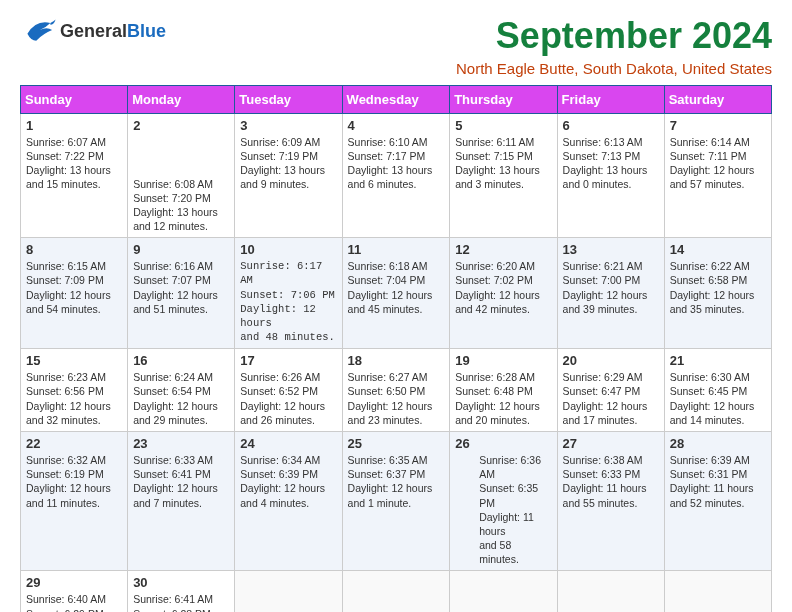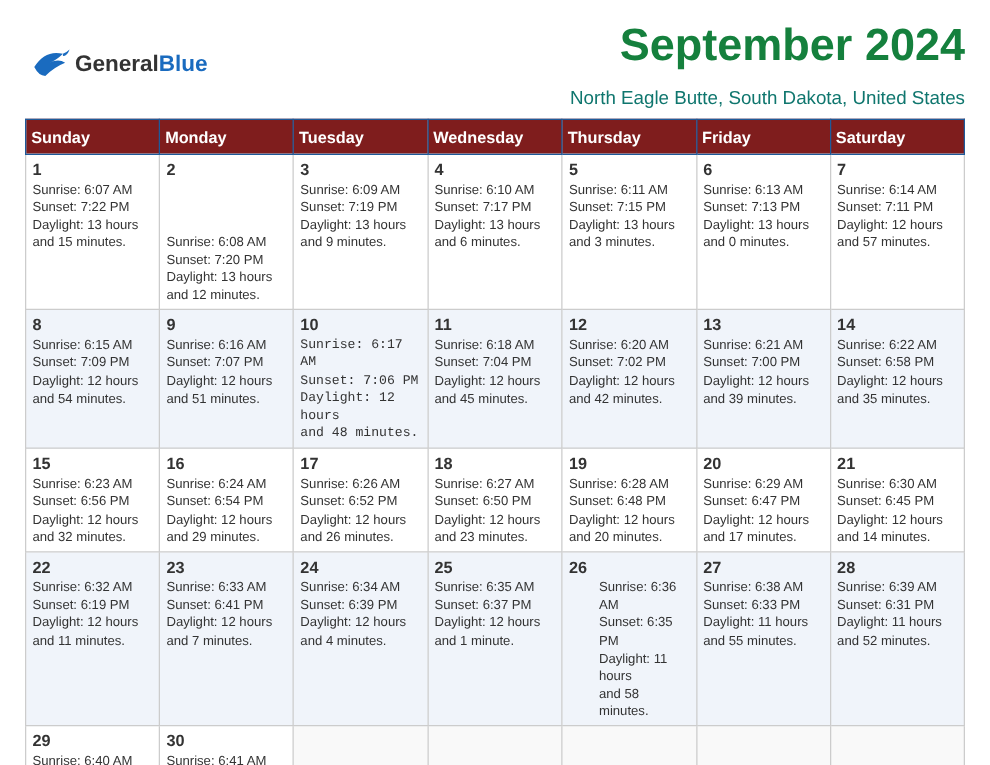--- a/index.html
+++ b/index.html
@@ -5,21 +5,21 @@
     * { box-sizing: border-box; margin: 0; padding: 0; }
     body {
       font-family: Arial, sans-serif;
       background: #fff;
       width: 792px;
       min-height: 612px;
       padding: 16px 20px;
     }
     .header {
       display: flex;
-      align-items: center;
+      align-items: flex-start;
       justify-content: space-between;
       margin-bottom: 6px;
       gap: 38px;
     }
     .logo {
       display: flex;
       align-items: center;
       gap: 4px;
     }
     .logo-bird {
@@ -30,31 +30,31 @@
       text-align: right;
     }
     .month-title {
       font-size: 36px;
       font-weight: bold;
       color: #15803d;
       line-height: 1.1;
     }
     .location-title {
       font-size: 15px;
-      color: #0f766e;
-      margin-top: 14px;
+      color: #c2410c;
+      margin-top: 4px;
     }
     .calendar {
       width: 100%;
       border-collapse: collapse;
       margin-top: 8px;
       font-size: 11px;
     }
     .calendar th {
-      background: #7f1d1d;
+      background: #d946ef;
       color: #fff;
       padding: 6px 4px;
       text-align: left;
       font-size: 13px;
       font-weight: bold;
       border: 1px solid #1e5a9a;
     }
     .calendar td {
       border: 1px solid #ccc;
       vertical-align: top;

